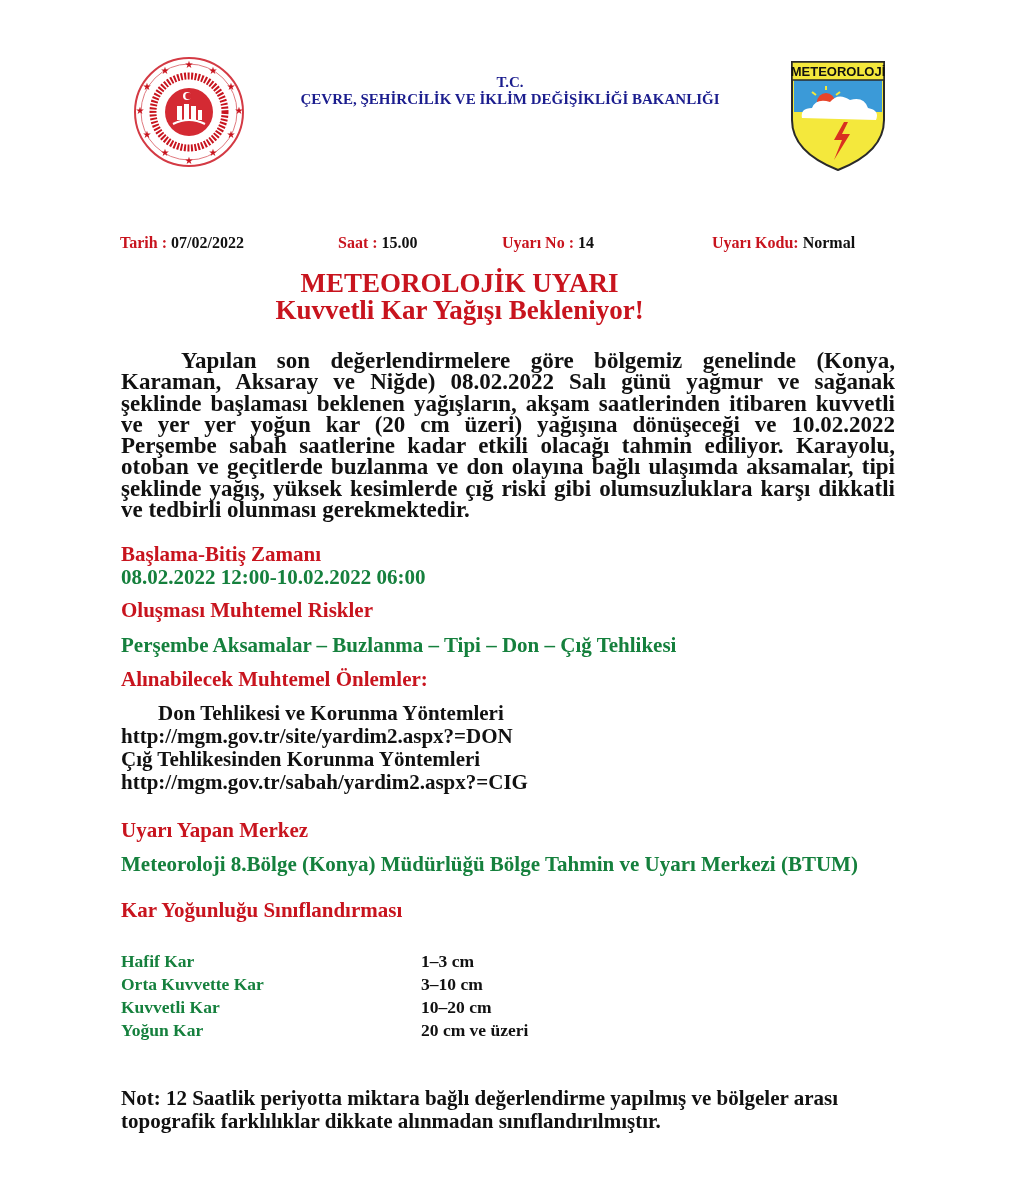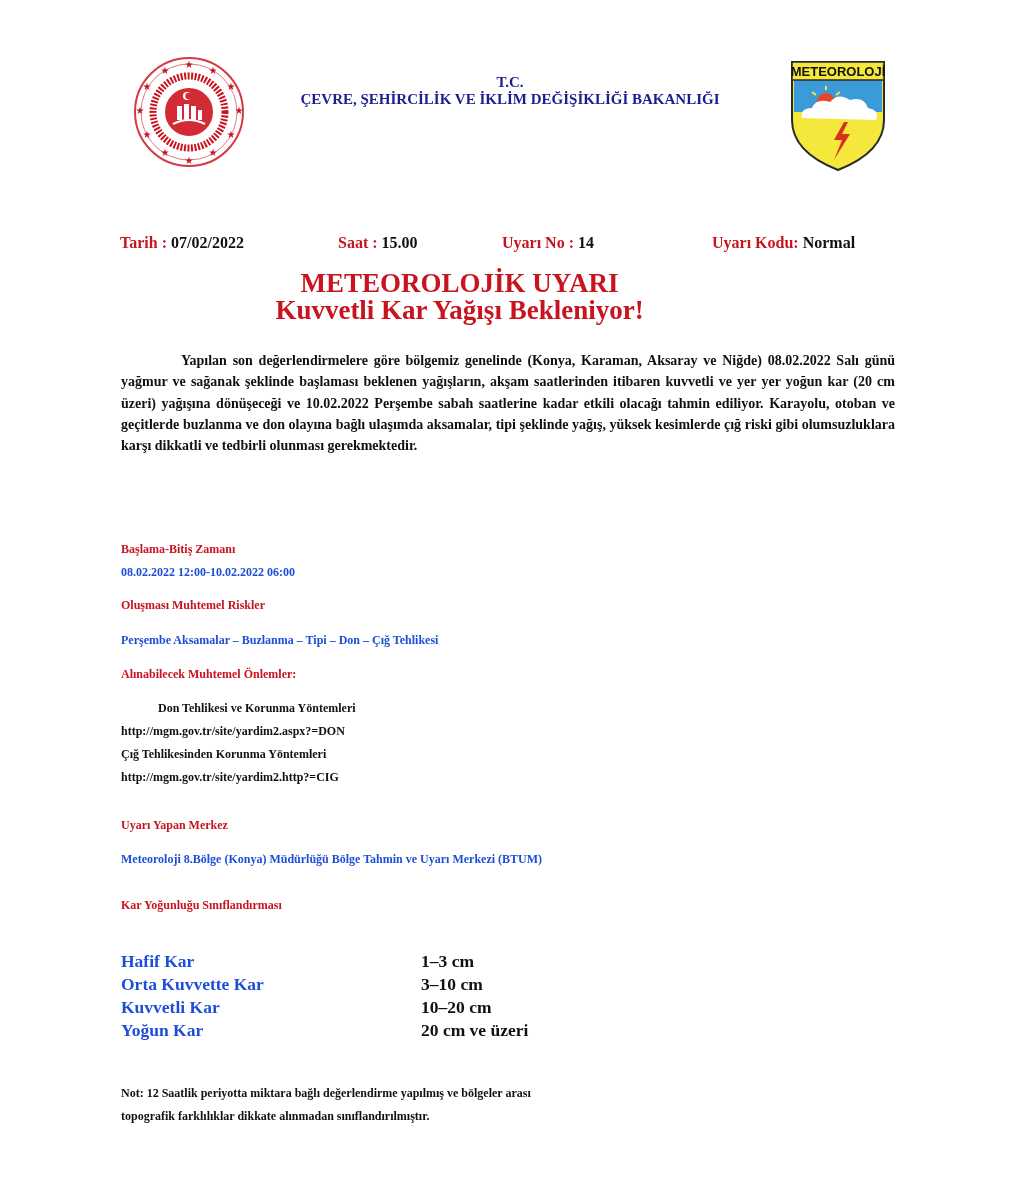--- a/index.html
+++ b/index.html
@@ -1,28 +1,28 @@
 <!DOCTYPE html>
 <html><head>
 <meta charset="utf-8">
 <style>
   html, body { margin:0; padding:0; background:#ffffff; }
   body { width:1016px; height:1200px; position:relative; overflow:hidden;
          font-family:"Liberation Serif", "DejaVu Serif", serif; font-weight:bold; color:#111; }
   .abs { position:absolute; }
   .red { color:#c8141e; }
-  .blue { color:#1d4ed8; }
+  .blue { color:#15803d; }
   .black { color:#111111; }
   .header-text { left:240px; top:74px; width:540px; text-align:center; color:#1b1d8e; font-size:15px; line-height:17px; }
   .meta-row { top:190px; left:120px; width:775px; font-size:16px; height:24px;margin-top:44px; }
   .meta-row span.item { position:absolute; top:0; white-space:nowrap; }
   .title { left:12px; width:895px; text-align:center; font-size:27px; line-height:26px; }
-  .para { left:121px; width:774px; font-size:14px; line-height:21.3px; text-align:justify; }
+  .para { left:121px; width:774px; font-size:23px; line-height:21.3px; text-align:justify; }
   .para p { margin:0; text-indent:60px; }
-  .line { left:121px; font-size:12px; white-space:nowrap; }
+  .line { left:121px; font-size:21px; white-space:nowrap; }
   .table-row { left:121px; font-size:17.5px; height:23px; width:600px;margin-top:7px; }
   .table-row .c1 { position:absolute; left:0; }
   .table-row .c2 { position:absolute; left:300px; }
 </style>
 </head>
 <body>
 
 <div class="abs" style="left:133px; top:56px; width:112px; height:112px;">
   <svg width="112" height="112" viewBox="0 0 112 112">
     <circle cx="56" cy="56" r="54" fill="#fff" stroke="#d43a44" stroke-width="2"></circle>
@@ -92,21 +92,21 @@
 <div class="abs line red" style="top:542px;">Başlama-Bitiş Zamanı</div>
 <div class="abs line blue" style="top:565px;">08.02.2022 12:00-10.02.2022 06:00</div>
 
 <div class="abs line red" style="top:598px;">Oluşması Muhtemel Riskler</div>
 <div class="abs line blue" style="top:633px;">Perşembe Aksamalar – Buzlanma – Tipi – Don – Çığ Tehlikesi</div>
 
 <div class="abs line red" style="top:667px;">Alınabilecek Muhtemel Önlemler:</div>
 <div class="abs line black" style="top:701px;margin-left:37px;">Don Tehlikesi ve Korunma Yöntemleri</div>
 <div class="abs line black" style="top:724px;">http://mgm.gov.tr/site/yardim2.aspx?=DON</div>
 <div class="abs line black" style="top:747px;">Çığ Tehlikesinden Korunma Yöntemleri</div>
-<div class="abs line black" style="top:770px;">http://mgm.gov.tr/site/yardim2.http?=CIG</div>
+<div class="abs line black" style="top:770px;">http://mgm.gov.tr/sabah/yardim2.aspx?=CIG</div>
 
 <div class="abs line red" style="top:818px;text-align:center;">Uyarı Yapan Merkez</div>
 <div class="abs line blue" style="top:852px;">Meteoroloji 8.Bölge (Konya) Müdürlüğü Bölge Tahmin ve Uyarı Merkezi (BTUM)</div>
 
 <div class="abs line red" style="top:898px;">Kar Yoğunluğu Sınıflandırması</div>
 
 <div class="abs table-row" style="top:944px;">
   <span class="c1 blue">Hafif Kar</span>
   <span class="c2 black">1–3 cm</span>
 </div>

